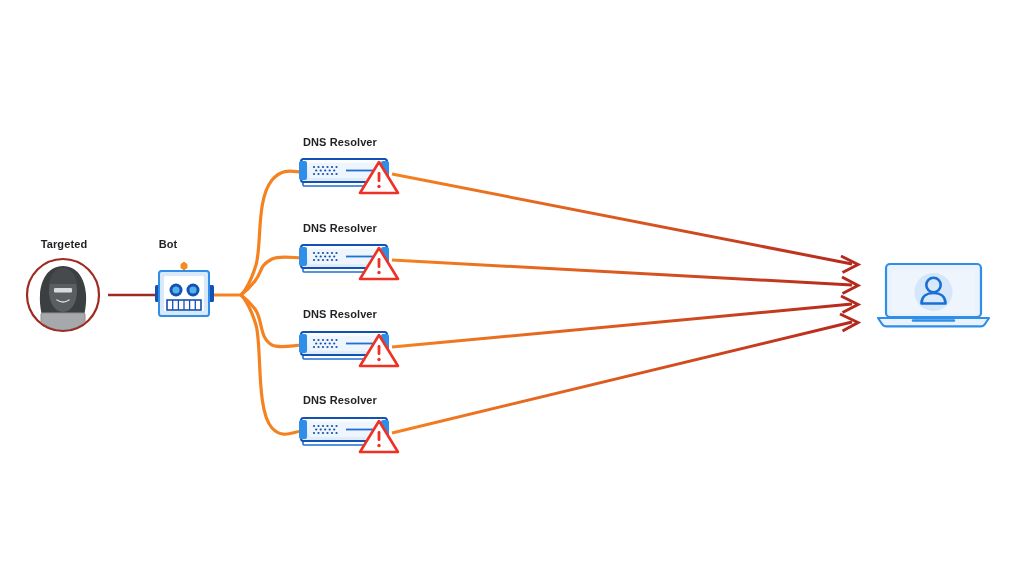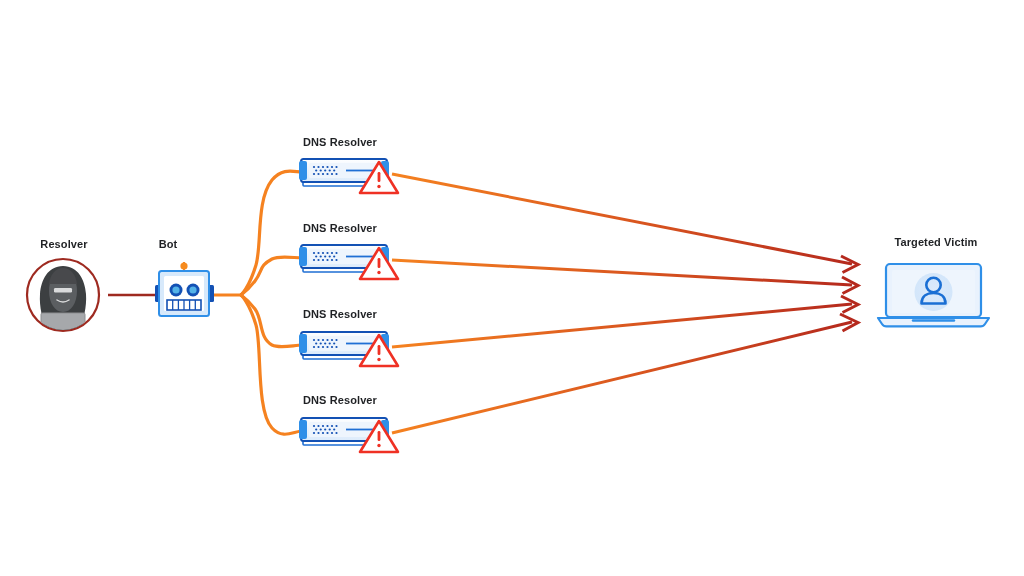--- a/index.html
+++ b/index.html
@@ -309,22 +309,21 @@
 
       <circle cx="933.5" cy="285" r="7.2" fill="none" stroke="#1a6fd4" stroke-width="2.6"></circle>
 
       <path d="M921.5,303.5 C921.5,296.5 926.8,293 933.5,293 C940.2,293 945.5,296.5 945.5,303.5 Z" fill="none" stroke="#1a6fd4" stroke-width="2.6" stroke-linejoin="round"></path>
 
       <path d="M878,318 L989,318 L985,324 C984,325.6 982.4,326.4 980.6,326.4 L886.4,326.4 C884.6,326.4 883,325.6 882,324 Z" fill="#e9f2fd" stroke="#2f8fe8" stroke-width="2.2" stroke-linejoin="round"></path>
       <line x1="913" y1="320.5" x2="954" y2="320.5" stroke="#2f8fe8" stroke-width="2.4" stroke-linecap="round"></line>
     </g>
   </svg>
 
-  <div class="node-label label-attackers">Resolver</div>
+  <div class="node-label label-attackers">Targeted</div>
   <div class="node-label label-bot">Bot</div>
-  <div class="node-label label-victim">Targeted Victim</div>
 
   <div class="node-label label-resolver lr1">DNS Resolver</div>
   <div class="node-label label-resolver lr2">DNS Resolver</div>
   <div class="node-label label-resolver lr3">DNS Resolver</div>
   <div class="node-label label-resolver lr4">DNS Resolver</div>
 
 </div>
 
 </body></html>

